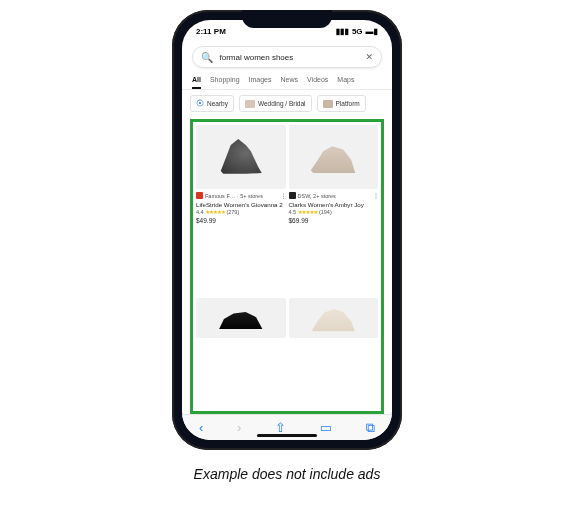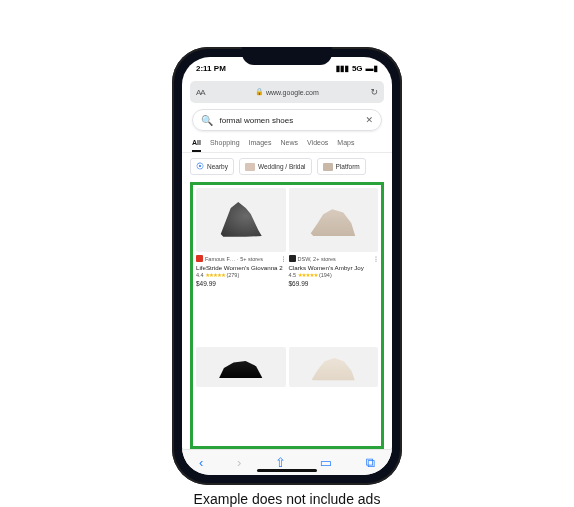--- a/index.html
+++ b/index.html
@@ -14,21 +14,20 @@
     padding-top: 10px;
   }
   .phone {
     width: 230px;
     height: 440px;
     background: #0a0d1a;
     border-radius: 36px;
     padding: 10px;
     position: relative;
     box-shadow: inset 0 0 0 2px #222;
-    margin-top: 37px;
   }
   .screen {
     width: 100%;
     height: 100%;
     background: #fff;
     border-radius: 28px;
     overflow: hidden;
     position: relative;
     display: flex;
     flex-direction: column;
@@ -170,47 +169,42 @@
   .sf-btn { color: #2a7fff; font-size: 13px; }
   .sf-btn.dis { color: #c0c4cc; }
   .home-ind {
     position: absolute;
     bottom: 3px; left: 50%;
     transform: translateX(-50%);
     width: 60px; height: 3px;
     background: #111; border-radius: 3px;
   }
   .caption {
-    margin-top: 6px;
+    margin-top: 16px;
+    font-style: italic;
     font-size: 14px;
     color: #111;
   }
 </style>
 </head>
 <body>
 
 <div class="phone">
   <div class="notch"></div>
   <div class="screen">
 
     <div class="status-bar">
       <span>2:11 PM</span>
       <div class="status-right">
         <span class="signal-icon">▮▮▮</span>
         <span>5G</span>
         <span class="battery-icon">▬▮</span>
       </div>
     </div>
 
-    <div class="url-bar">
-      <span class="url-left">AA</span>
-      <span class="lock-ic">🔒</span>
-      <span>www.google.com</span>
-      <span class="url-right">↻</span>
-    </div>
 
 
     <div class="search-box">
       <span class="search-ic">🔍</span>
       <span class="search-text">formal women shoes</span>
       <span class="clear-ic">✕</span>
     </div>
 
     <div class="tabs">
       <div class="tab active">All</div>

